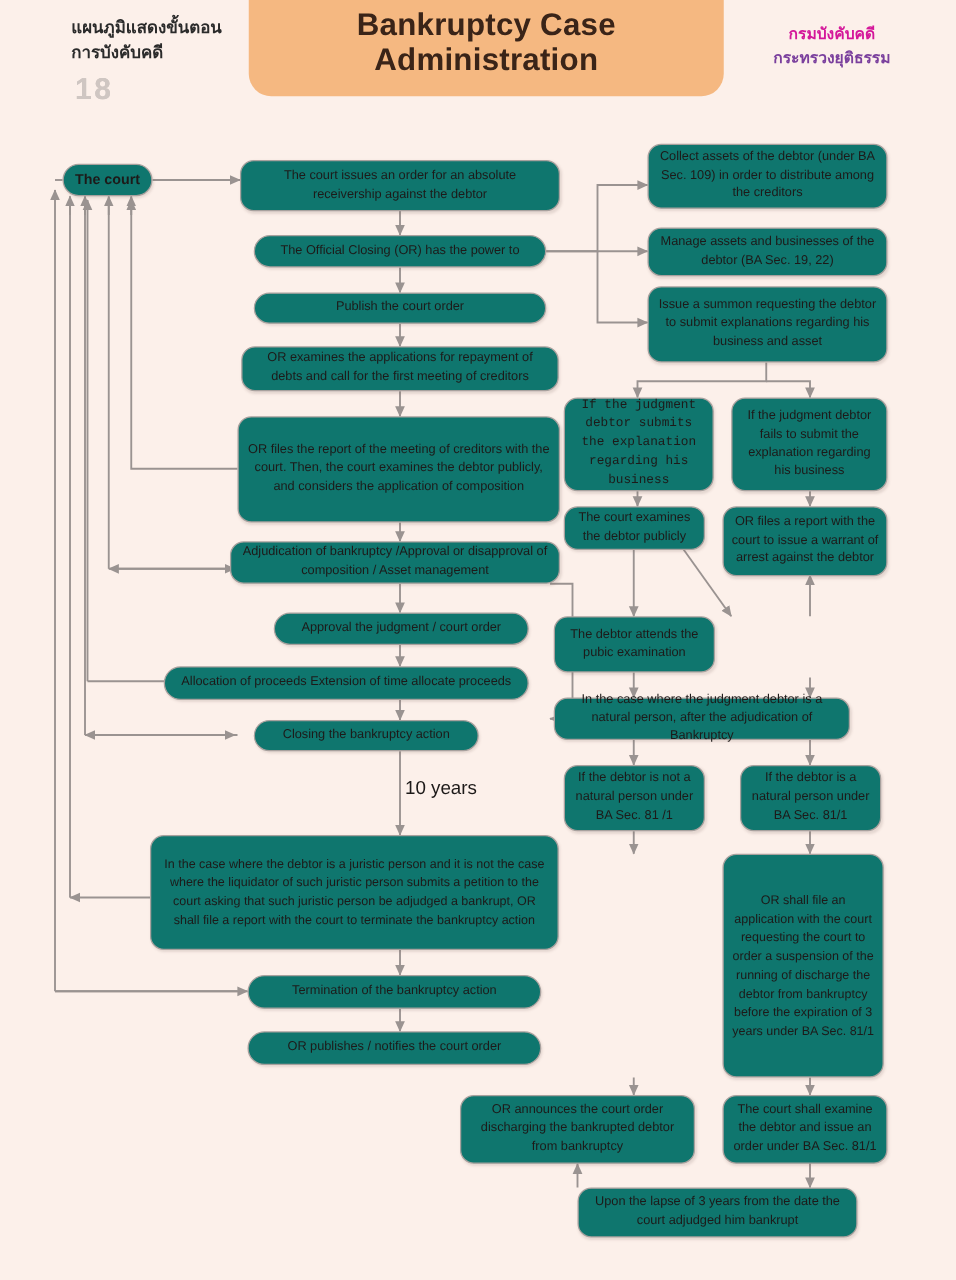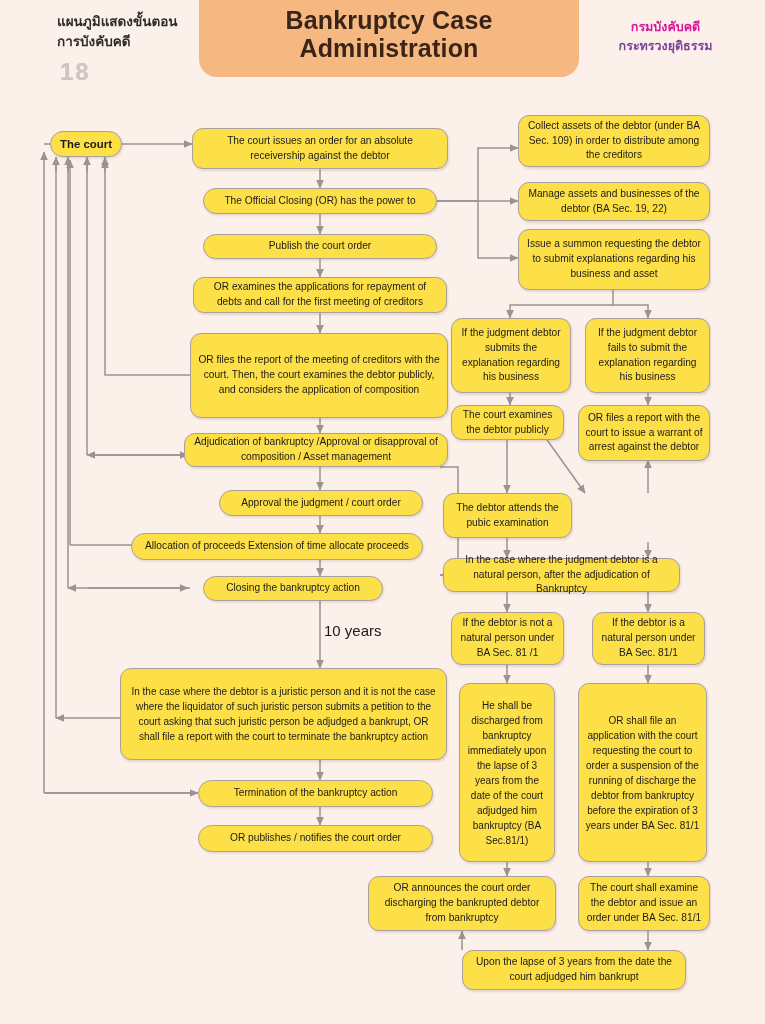--- a/index.html
+++ b/index.html
@@ -41,21 +41,21 @@
   }
   .thai-right .l1{color:#d4179a;display:block;}
   .thai-right .l2{color:#7a3f9d;display:block;}
 
   
   #wires{position:absolute;left:0;top:0;width:765px;height:1024px;pointer-events:none;}
 
   
   .node{
     position:absolute;box-sizing:border-box;
-    background:#fde047;
+    background:#0f766e;
     border:1.4px solid #a8a19e;
     border-radius:11px;
     display:flex;align-items:center;justify-content:center;
     text-align:center;
     font-size:10.2px;line-height:1.46;
     color:#1d1a19;
     padding:3px 6px;
     box-shadow:1px 1.5px 2px rgba(120,100,95,.18);
   }
   .node.pill{border-radius:14px;}
@@ -207,38 +207,37 @@
   <div class="node pill" style="left:198px;top:825px;width:235px;height:27px;">OR publishes / notifies the court order</div>
 
   <div class="lbl-years" style="left:324px;top:622px;">10 years</div>
 
   <div class="node" style="left:518px;top:115px;width:192px;height:52px;">Collect assets of the debtor (under BA Sec. 109) in order to distribute among the creditors</div>
 
   <div class="node" style="left:518px;top:182px;width:192px;height:39px;">Manage assets and businesses of the debtor (BA Sec. 19, 22)</div>
 
   <div class="node" style="left:518px;top:229px;width:192px;height:61px;">Issue a summon requesting the debtor to submit explanations regarding his business and asset</div>
 
-  <div class="node" style="left:451px;top:318px;width:120px;height:75px;">If the judgment debtor submits the explanation regarding his business</div>
+  <div class="node" style="left:451px;top:318px;width:120px;height:75px;font-family:Liberation Mono, monospace;">If the judgment debtor submits the explanation regarding his business</div>
 
   <div class="node" style="left:585px;top:318px;width:125px;height:75px;">If the judgment debtor fails to submit the explanation regarding his business</div>
 
   <div class="node" style="left:451px;top:405px;width:113px;height:35px;">The court examines the debtor publicly</div>
 
   <div class="node" style="left:578px;top:405px;width:132px;height:56px;">OR files a report with the court to issue a warrant of arrest against the debtor</div>
 
   <div class="node" style="left:443px;top:493px;width:129px;height:45px;">The debtor attends the pubic examination</div>
 
 
   <div class="node" style="left:443px;top:558px;width:237px;height:34px;">In the case where the judgment debtor is a natural person, after the adjudication of Bankruptcy</div>
 
   <div class="node" style="left:451px;top:612px;width:113px;height:53px;">If the debtor is not a natural person under BA Sec. 81 /1</div>
 
   <div class="node" style="left:592px;top:612px;width:113px;height:53px;">If the debtor is a natural person under BA Sec. 81/1</div>
 
-  <div class="node tall" style="left:459px;top:683px;width:96px;height:179px;">He shall be discharged from bankruptcy immediately upon the lapse of 3 years from the date of the court adjudged him bankruptcy (BA Sec.81/1)</div>
 
   <div class="node tall" style="left:578px;top:683px;width:129px;height:179px;">OR shall file an application with the court requesting the court to order a suspension of the running of discharge the debtor from bankruptcy before the expiration of 3 years under BA Sec. 81/1</div>
 
   <div class="node" style="left:368px;top:876px;width:188px;height:55px;">OR announces the court order discharging the bankrupted debtor from bankruptcy</div>
 
   <div class="node" style="left:578px;top:876px;width:132px;height:55px;">The court shall examine the debtor and issue an order under BA Sec. 81/1</div>
 
   <div class="node" style="left:462px;top:950px;width:224px;height:40px;">Upon the lapse of 3 years from the date the court adjudged him bankrupt</div>
 
 </div>

